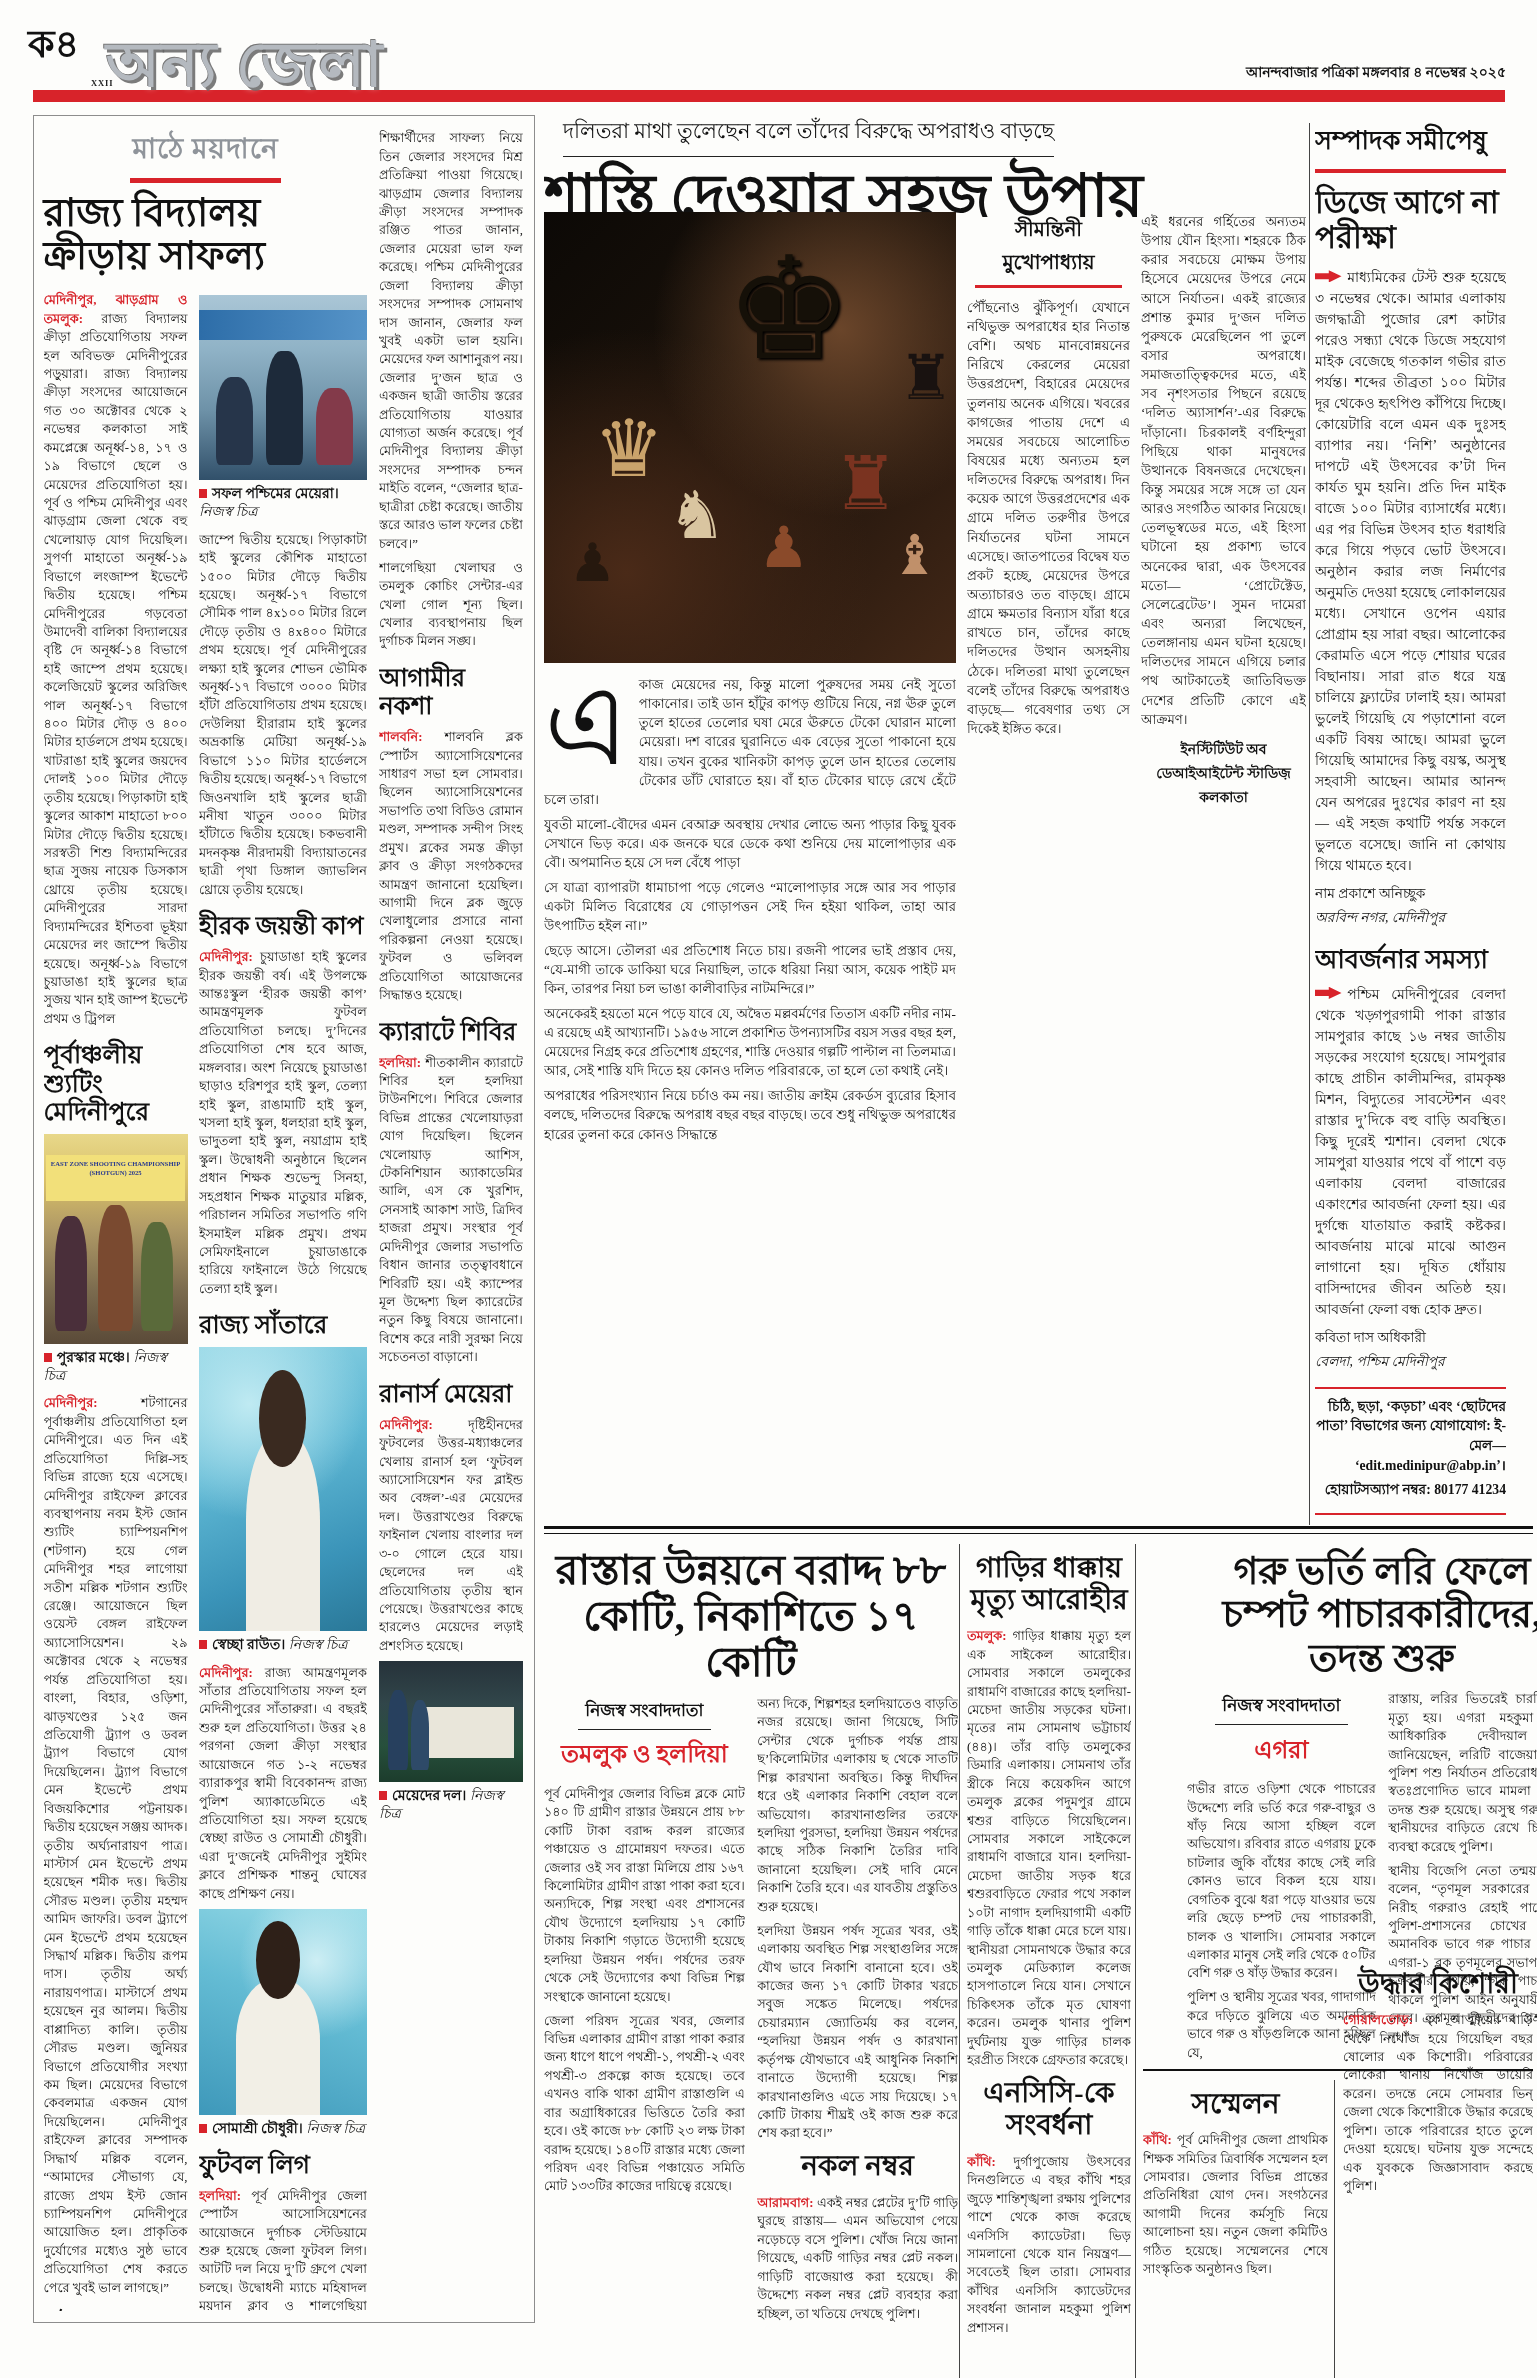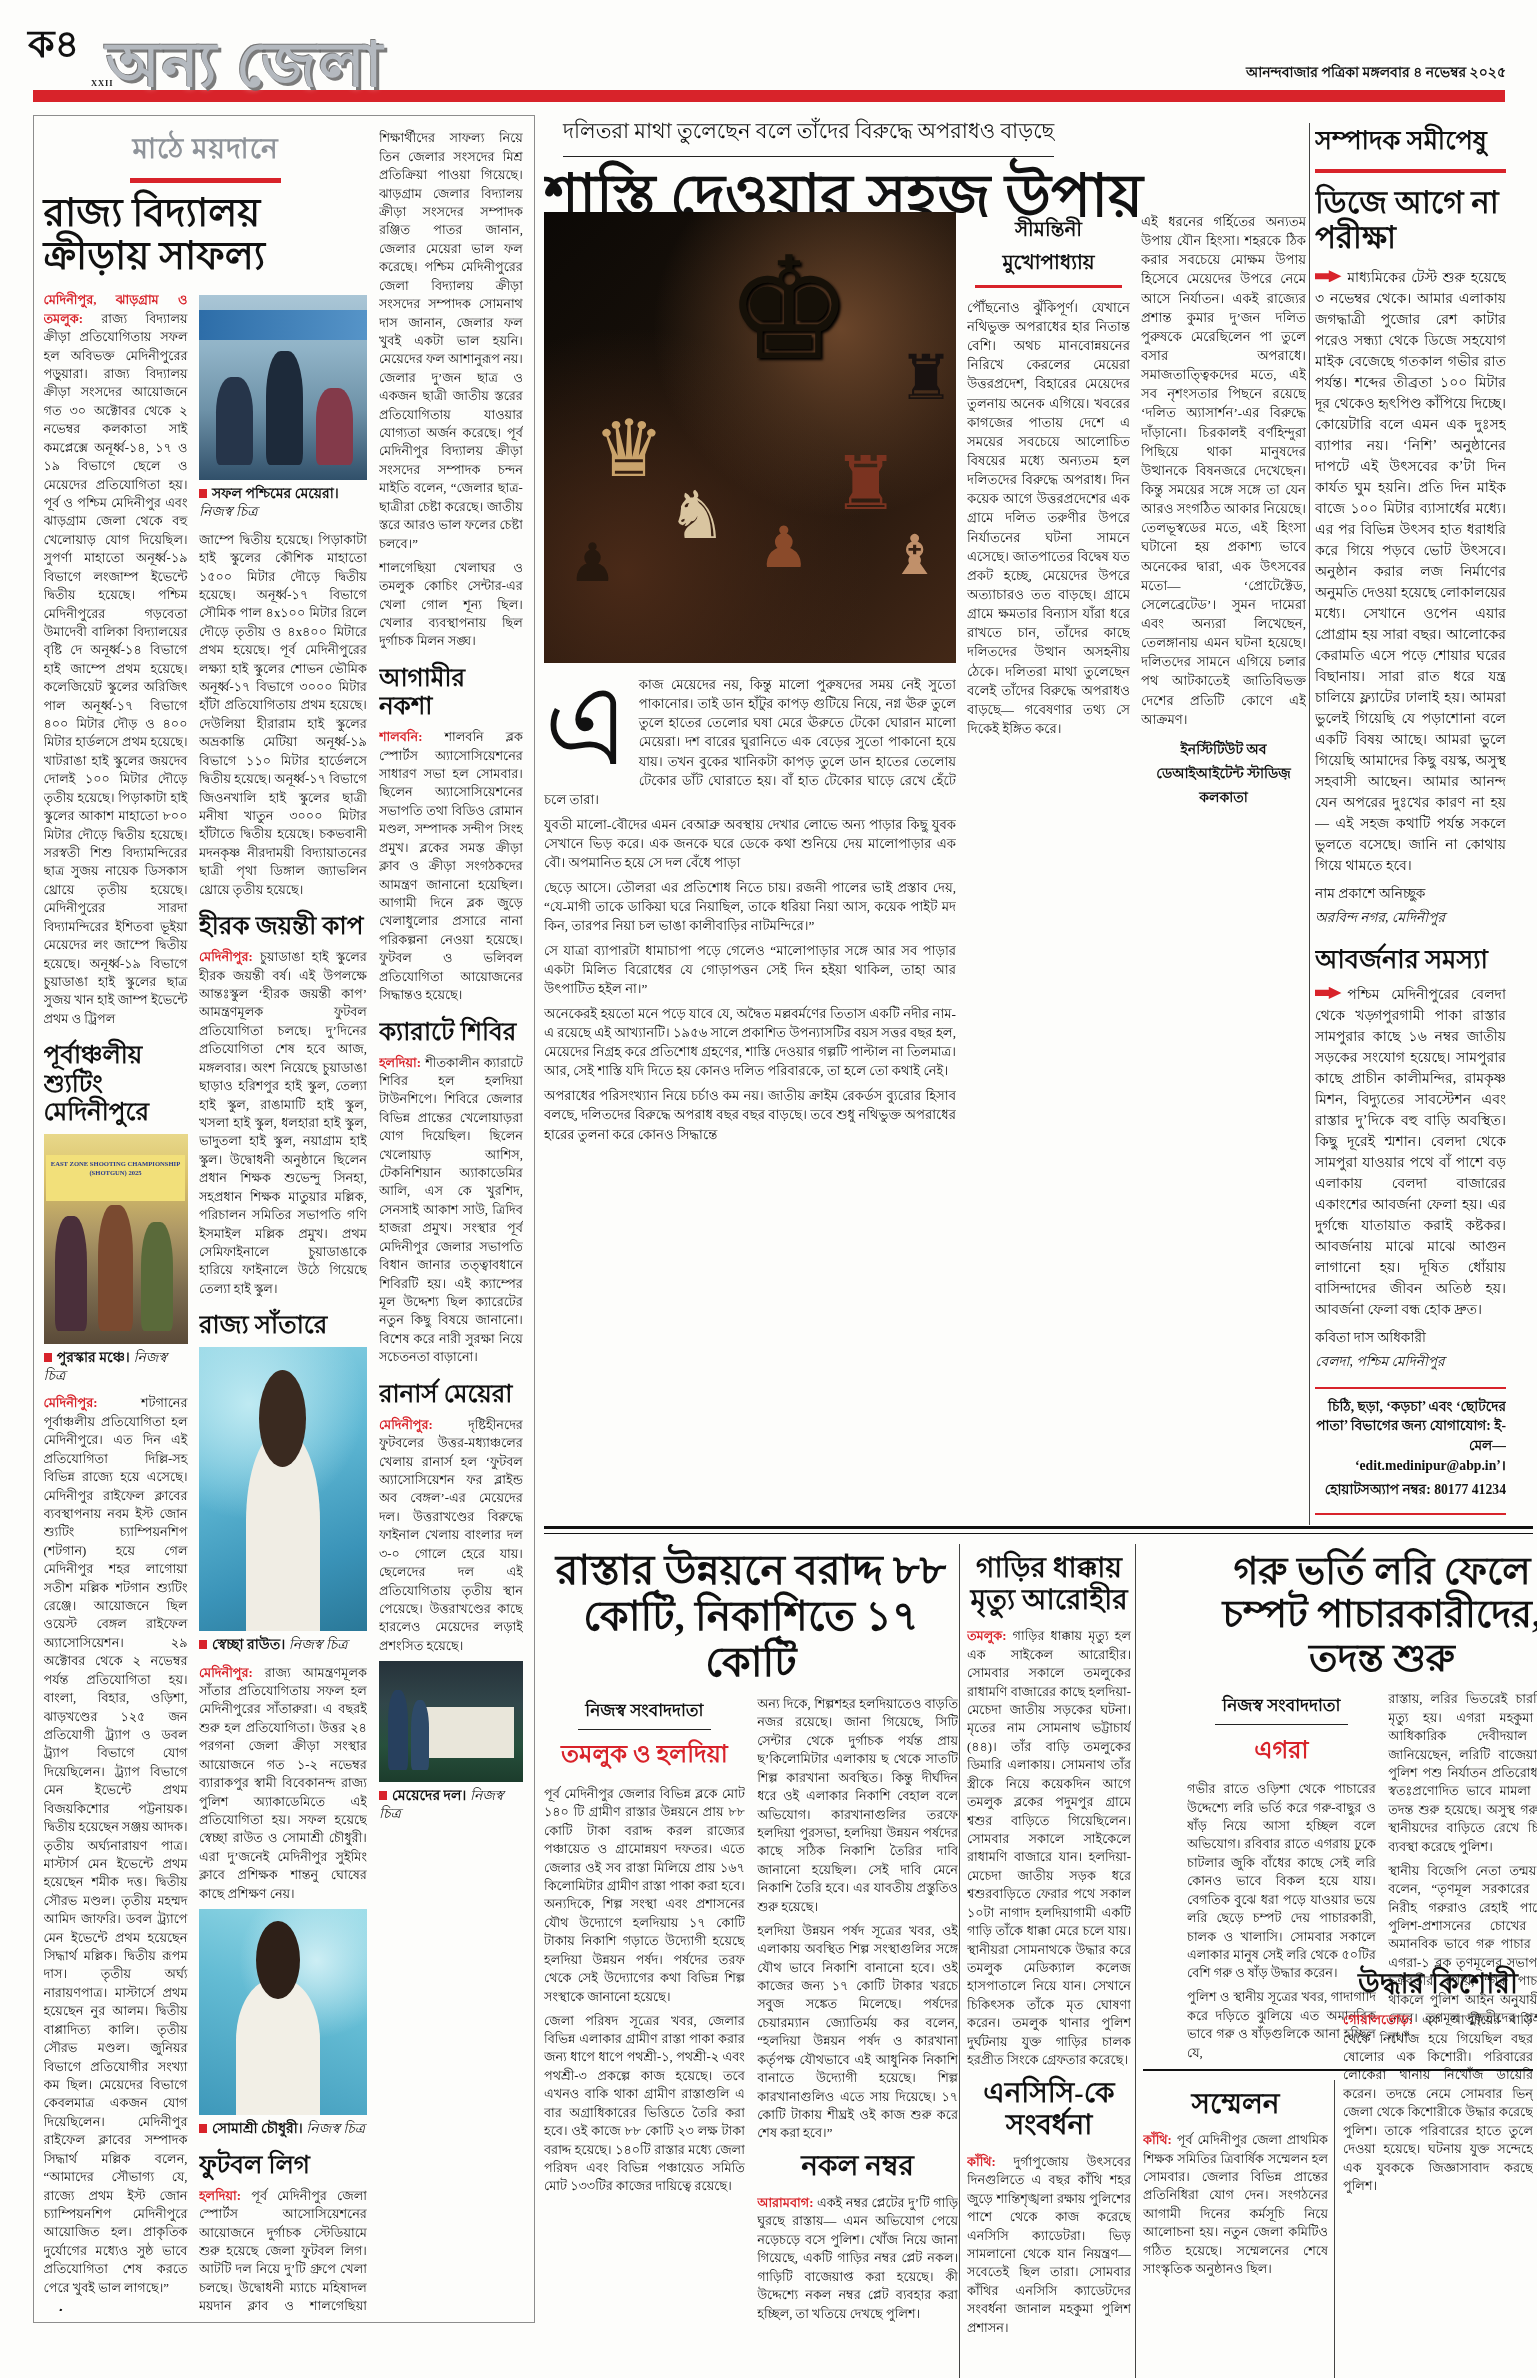--- a/index.html
+++ b/index.html
@@ -184,22 +184,22 @@
       <span class="chess-piece" style="left:70%;top:52%;font-size:74px;color:#7a3320;">♜</span>
       <span class="chess-piece" style="left:30%;top:60%;font-size:66px;color:#d9c5a0;">♞</span>
       <span class="chess-piece" style="left:52%;top:68%;font-size:57px;color:#8a4a2a;">♟</span>
       <span class="chess-piece" style="left:6%;top:72%;font-size:53px;color:#26180e;">♟</span>
       <span class="chess-piece" style="left:84%;top:70%;font-size:55px;color:#c0906a;">♝</span>
       <span class="chess-piece" style="left:86%;top:30%;font-size:62px;color:#191210;">♜</span>
     </div>
     <div class="fcolA">
       <p class="body-p"><span class="dropcap">এ</span><span>কাজ মেয়েদের নয়, কিন্তু মালো পুরুষদের সময় নেই সুতো পাকানোর। তাই ডান হাঁটুর কাপড় গুটিয়ে নিয়ে, নগ্ন ঊরু তুলে তুলে হাতের তেলোর ঘষা মেরে ঊরুতে টেকো ঘোরান মালো মেয়েরা। দশ বারের ঘুরানিতে এক বেড়ের সুতো পাকানো হয়ে যায়। তখন বুকের খানিকটা কাপড় তুলে ডান হাতের তেলোয় টেকোর ডাঁট ঘোরাতে হয়। বাঁ হাত টেকোর ঘাড়ে রেখে হেঁটে চলে তারা।</span></p>
       <p class="body-p">যুবতী মালো-বৌদের এমন বেআব্রু অবস্থায় দেখার লোভে অন্য পাড়ার কিছু যুবক সেখানে ভিড় করে। এক জনকে ঘরে ডেকে কথা শুনিয়ে দেয় মালোপাড়ার এক বৌ। অপমানিত হয়ে সে দল বেঁধে পাড়া</p>
+      <p class="body-p">সে যাত্রা ব্যাপারটা ধামাচাপা পড়ে গেলেও “মালোপাড়ার সঙ্গে আর সব পাড়ার একটা মিলিত বিরোধের যে গোড়াপত্তন সেই দিন হইয়া থাকিল, তাহা আর উৎপাটিত হইল না।”</p>
       <p class="body-p">ছেড়ে আসে। তৌলরা এর প্রতিশোধ নিতে চায়। রজনী পালের ভাই প্রস্তাব দেয়, “যে-মাগী তাকে ডাকিয়া ঘরে নিয়াছিল, তাকে ধরিয়া নিয়া আস, কয়েক পাইট মদ কিন, তারপর নিয়া চল ভাঙা কালীবাড়ির নাটমন্দিরে।”</p>
-      <p class="body-p">সে যাত্রা ব্যাপারটা ধামাচাপা পড়ে গেলেও “মালোপাড়ার সঙ্গে আর সব পাড়ার একটা মিলিত বিরোধের যে গোড়াপত্তন সেই দিন হইয়া থাকিল, তাহা আর উৎপাটিত হইল না।”</p>
       <p class="body-p">অনেকেরই হয়তো মনে পড়ে যাবে যে, অদ্বৈত মল্লবর্মণের তিতাস একটি নদীর নাম-এ রয়েছে এই আখ্যানটি। ১৯৫৬ সালে প্রকাশিত উপন্যাসটির বয়স সত্তর বছর হল, মেয়েদের নিগ্রহ করে প্রতিশোধ গ্রহণের, শাস্তি দেওয়ার গল্পটি পাল্টাল না তিলমাত্র। আর, সেই শাস্তি যদি দিতে হয় কোনও দলিত পরিবারকে, তা হলে তো কথাই নেই।</p>
       <p class="body-p">অপরাধের পরিসংখ্যান নিয়ে চর্চাও কম নয়। জাতীয় ক্রাইম রেকর্ডস ব্যুরোর হিসাব বলছে, দলিতদের বিরুদ্ধে অপরাধ বছর বছর বাড়ছে। তবে শুধু নথিভুক্ত অপরাধের হারের তুলনা করে কোনও সিদ্ধান্তে</p>
     </div>
     <div class="fcolC">
       <div class="author">সীমন্তিনী মুখোপাধ্যায়</div>
       <div class="author-rule"></div>
       <p class="body-p">পৌঁছনোও ঝুঁকিপূর্ণ। যেখানে নথিভুক্ত অপরাধের হার নিতান্ত বেশি। অথচ মানবোন্নয়নের নিরিখে কেরলের মেয়েরা উত্তরপ্রদেশ, বিহারের মেয়েদের তুলনায় অনেক এগিয়ে। খবরের কাগজের পাতায় দেশে এ সময়ের সবচেয়ে আলোচিত বিষয়ের মধ্যে অন্যতম হল দলিতদের বিরুদ্ধে অপরাধ। দিন কয়েক আগে উত্তরপ্রদেশের এক গ্রামে দলিত তরুণীর উপরে নির্যাতনের ঘটনা সামনে এসেছে। জাতপাতের বিদ্বেষ যত প্রকট হচ্ছে, মেয়েদের উপরে অত্যাচারও তত বাড়ছে। গ্রামে গ্রামে ক্ষমতার বিন্যাস যাঁরা ধরে রাখতে চান, তাঁদের কাছে দলিতদের উত্থান অসহনীয় ঠেকে। দলিতরা মাথা তুলেছেন বলেই তাঁদের বিরুদ্ধে অপরাধও বাড়ছে— গবেষণার তথ্য সে দিকেই ইঙ্গিত করে।</p>
     </div>
     <div class="fcolD">
       <p class="body-p">এই ধরনের গর্হিতের অন্যতম উপায় যৌন হিংসা। শহরকে ঠিক করার সবচেয়ে মোক্ষম উপায় হিসেবে মেয়েদের উপরে নেমে আসে নির্যাতন। একই রাজ্যের প্রশান্ত কুমার দু’জন দলিত পুরুষকে মেরেছিলেন পা তুলে বসার অপরাধে। সমাজতাত্ত্বিকদের মতে, এই সব নৃশংসতার পিছনে রয়েছে ‘দলিত অ্যাসার্শন’-এর বিরুদ্ধে দাঁড়ানো। চিরকালই বর্ণহিন্দুরা পিছিয়ে থাকা মানুষদের উত্থানকে বিষনজরে দেখেছেন। কিন্তু সময়ের সঙ্গে সঙ্গে তা যেন আরও সংগঠিত আকার নিয়েছে। তেলভূস্বডের মতে, এই হিংসা ঘটানো হয় প্রকাশ্য ভাবে অনেকের দ্বারা, এক উৎসবের মতো— ‘প্রোটেক্টেড, সেলেব্রেটেড’। সুমন দামেরা এবং অন্যরা লিখেছেন, তেলঙ্গানায় এমন ঘটনা হয়েছে। দলিতদের সামনে এগিয়ে চলার পথ আটকাতেই জাতিবিভক্ত দেশের প্রতিটি কোণে এই আক্রমণ।</p>

